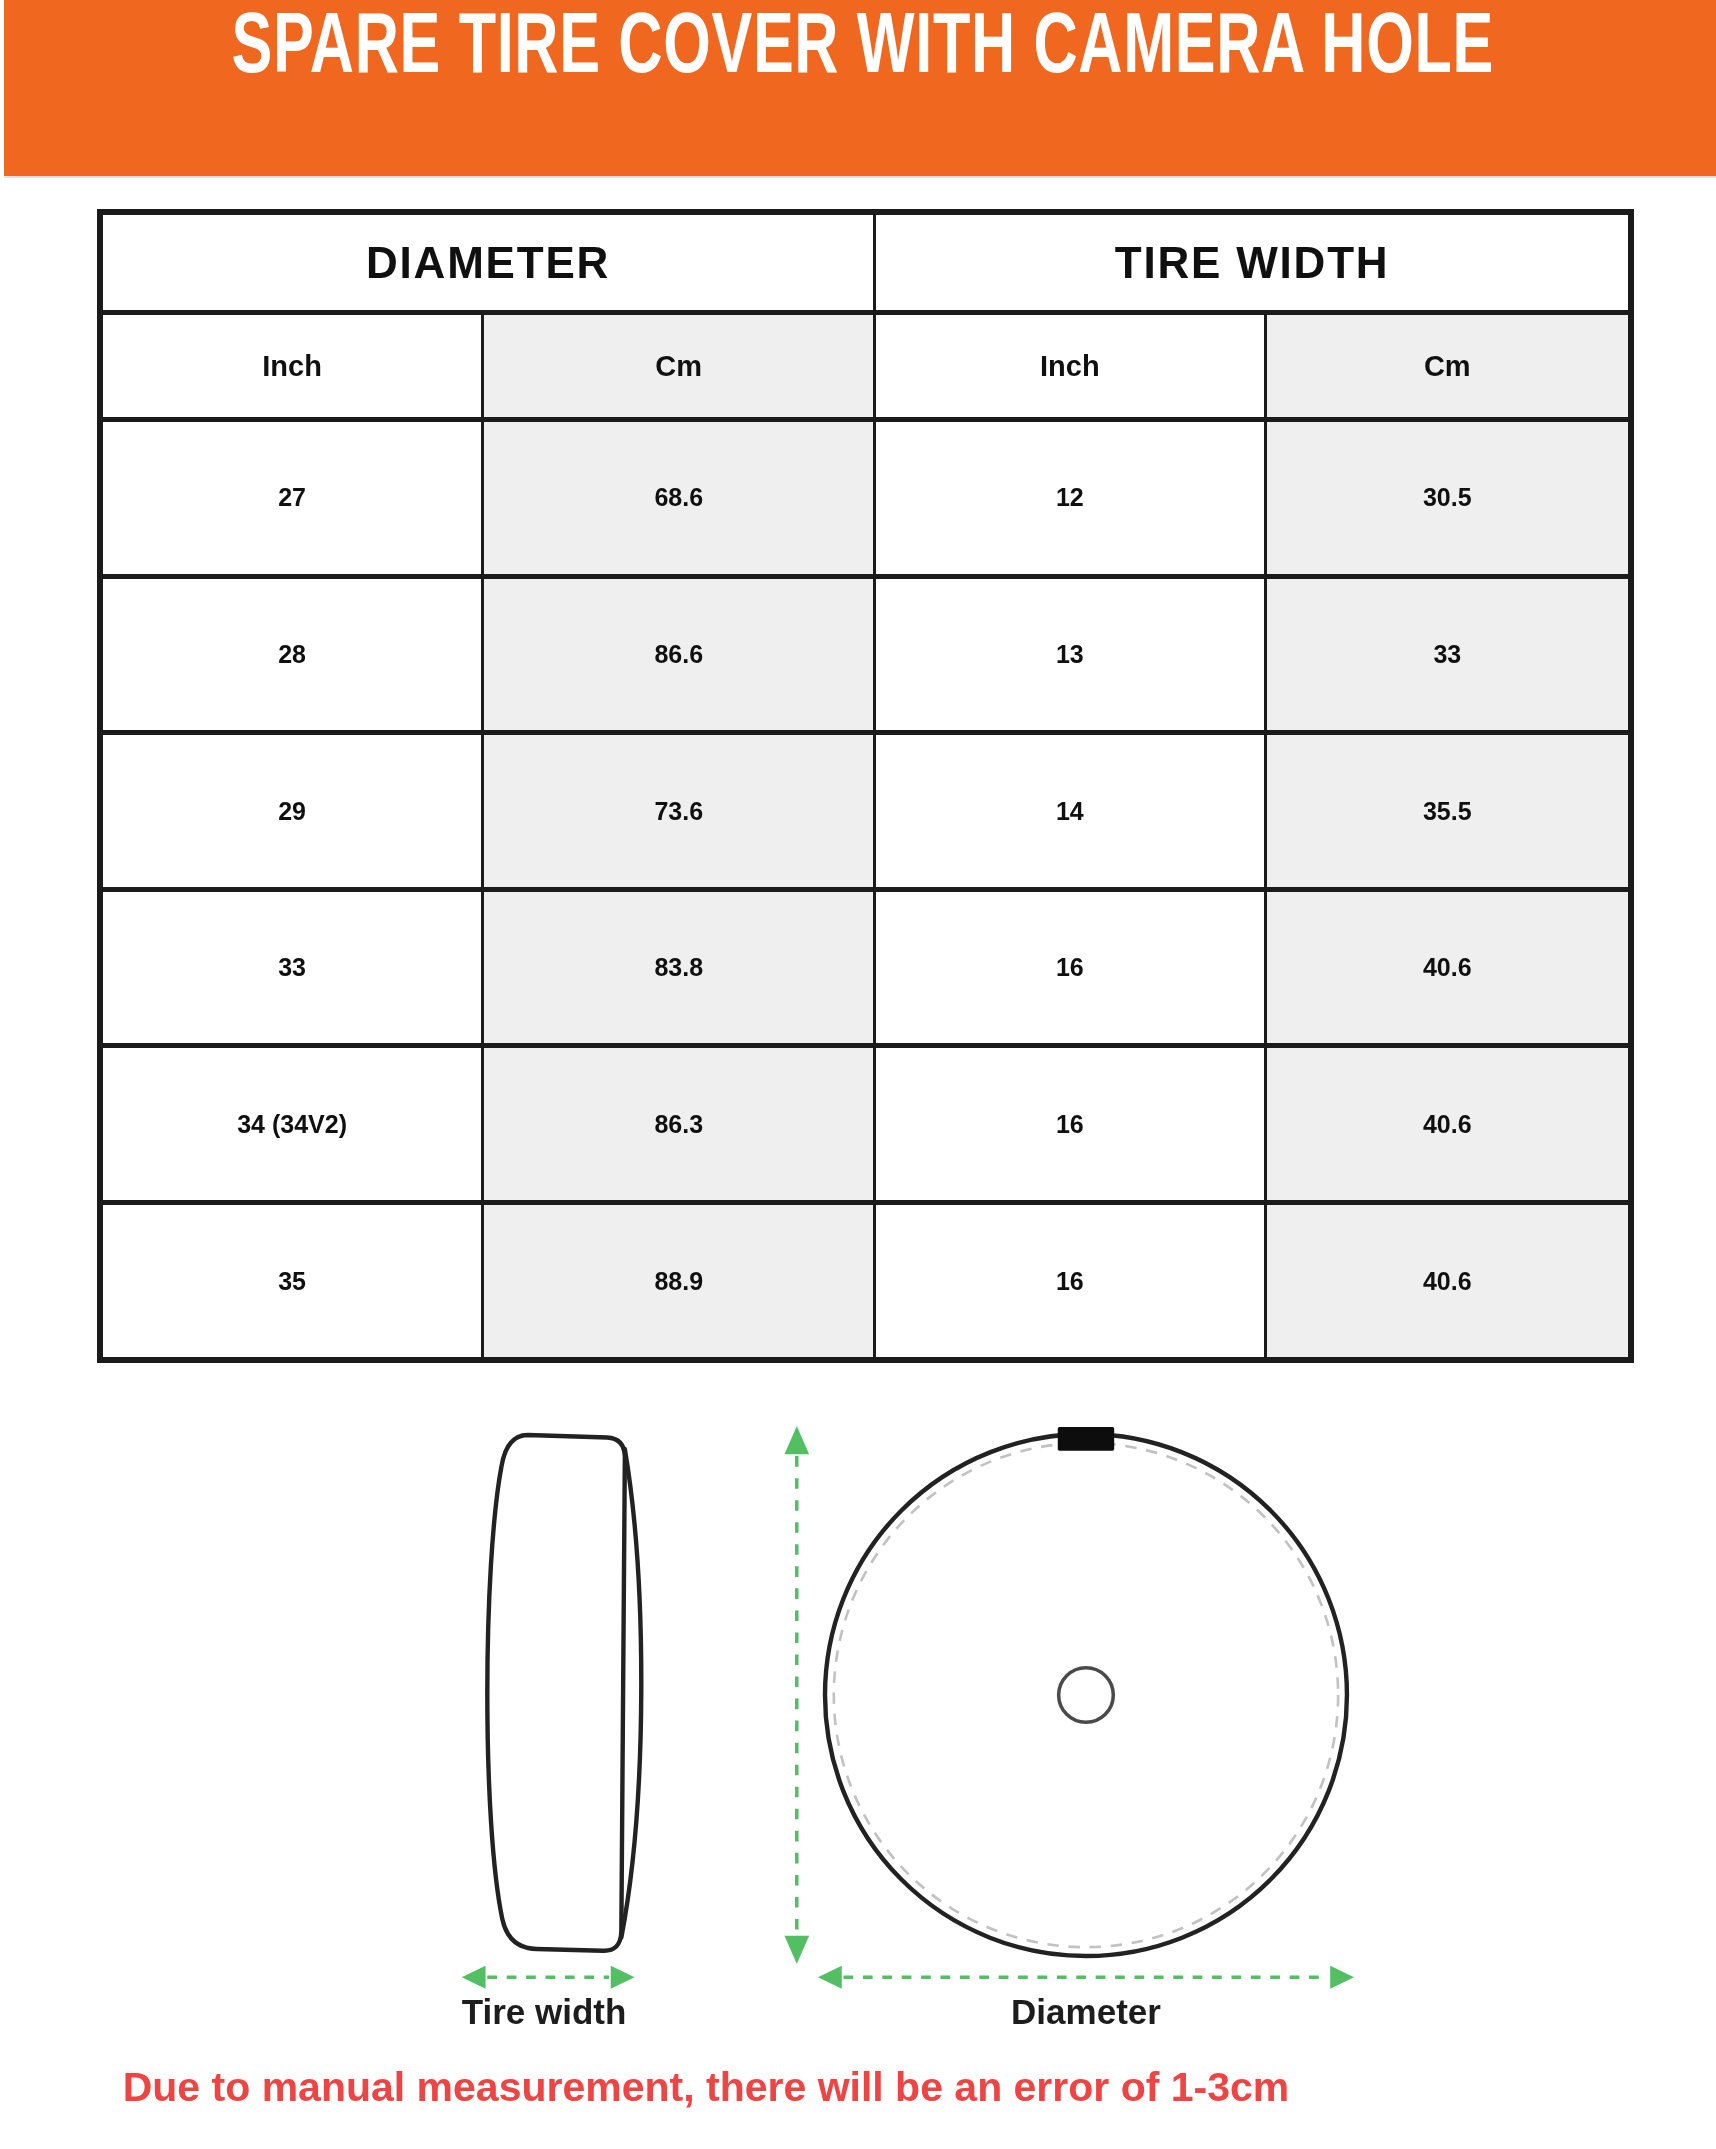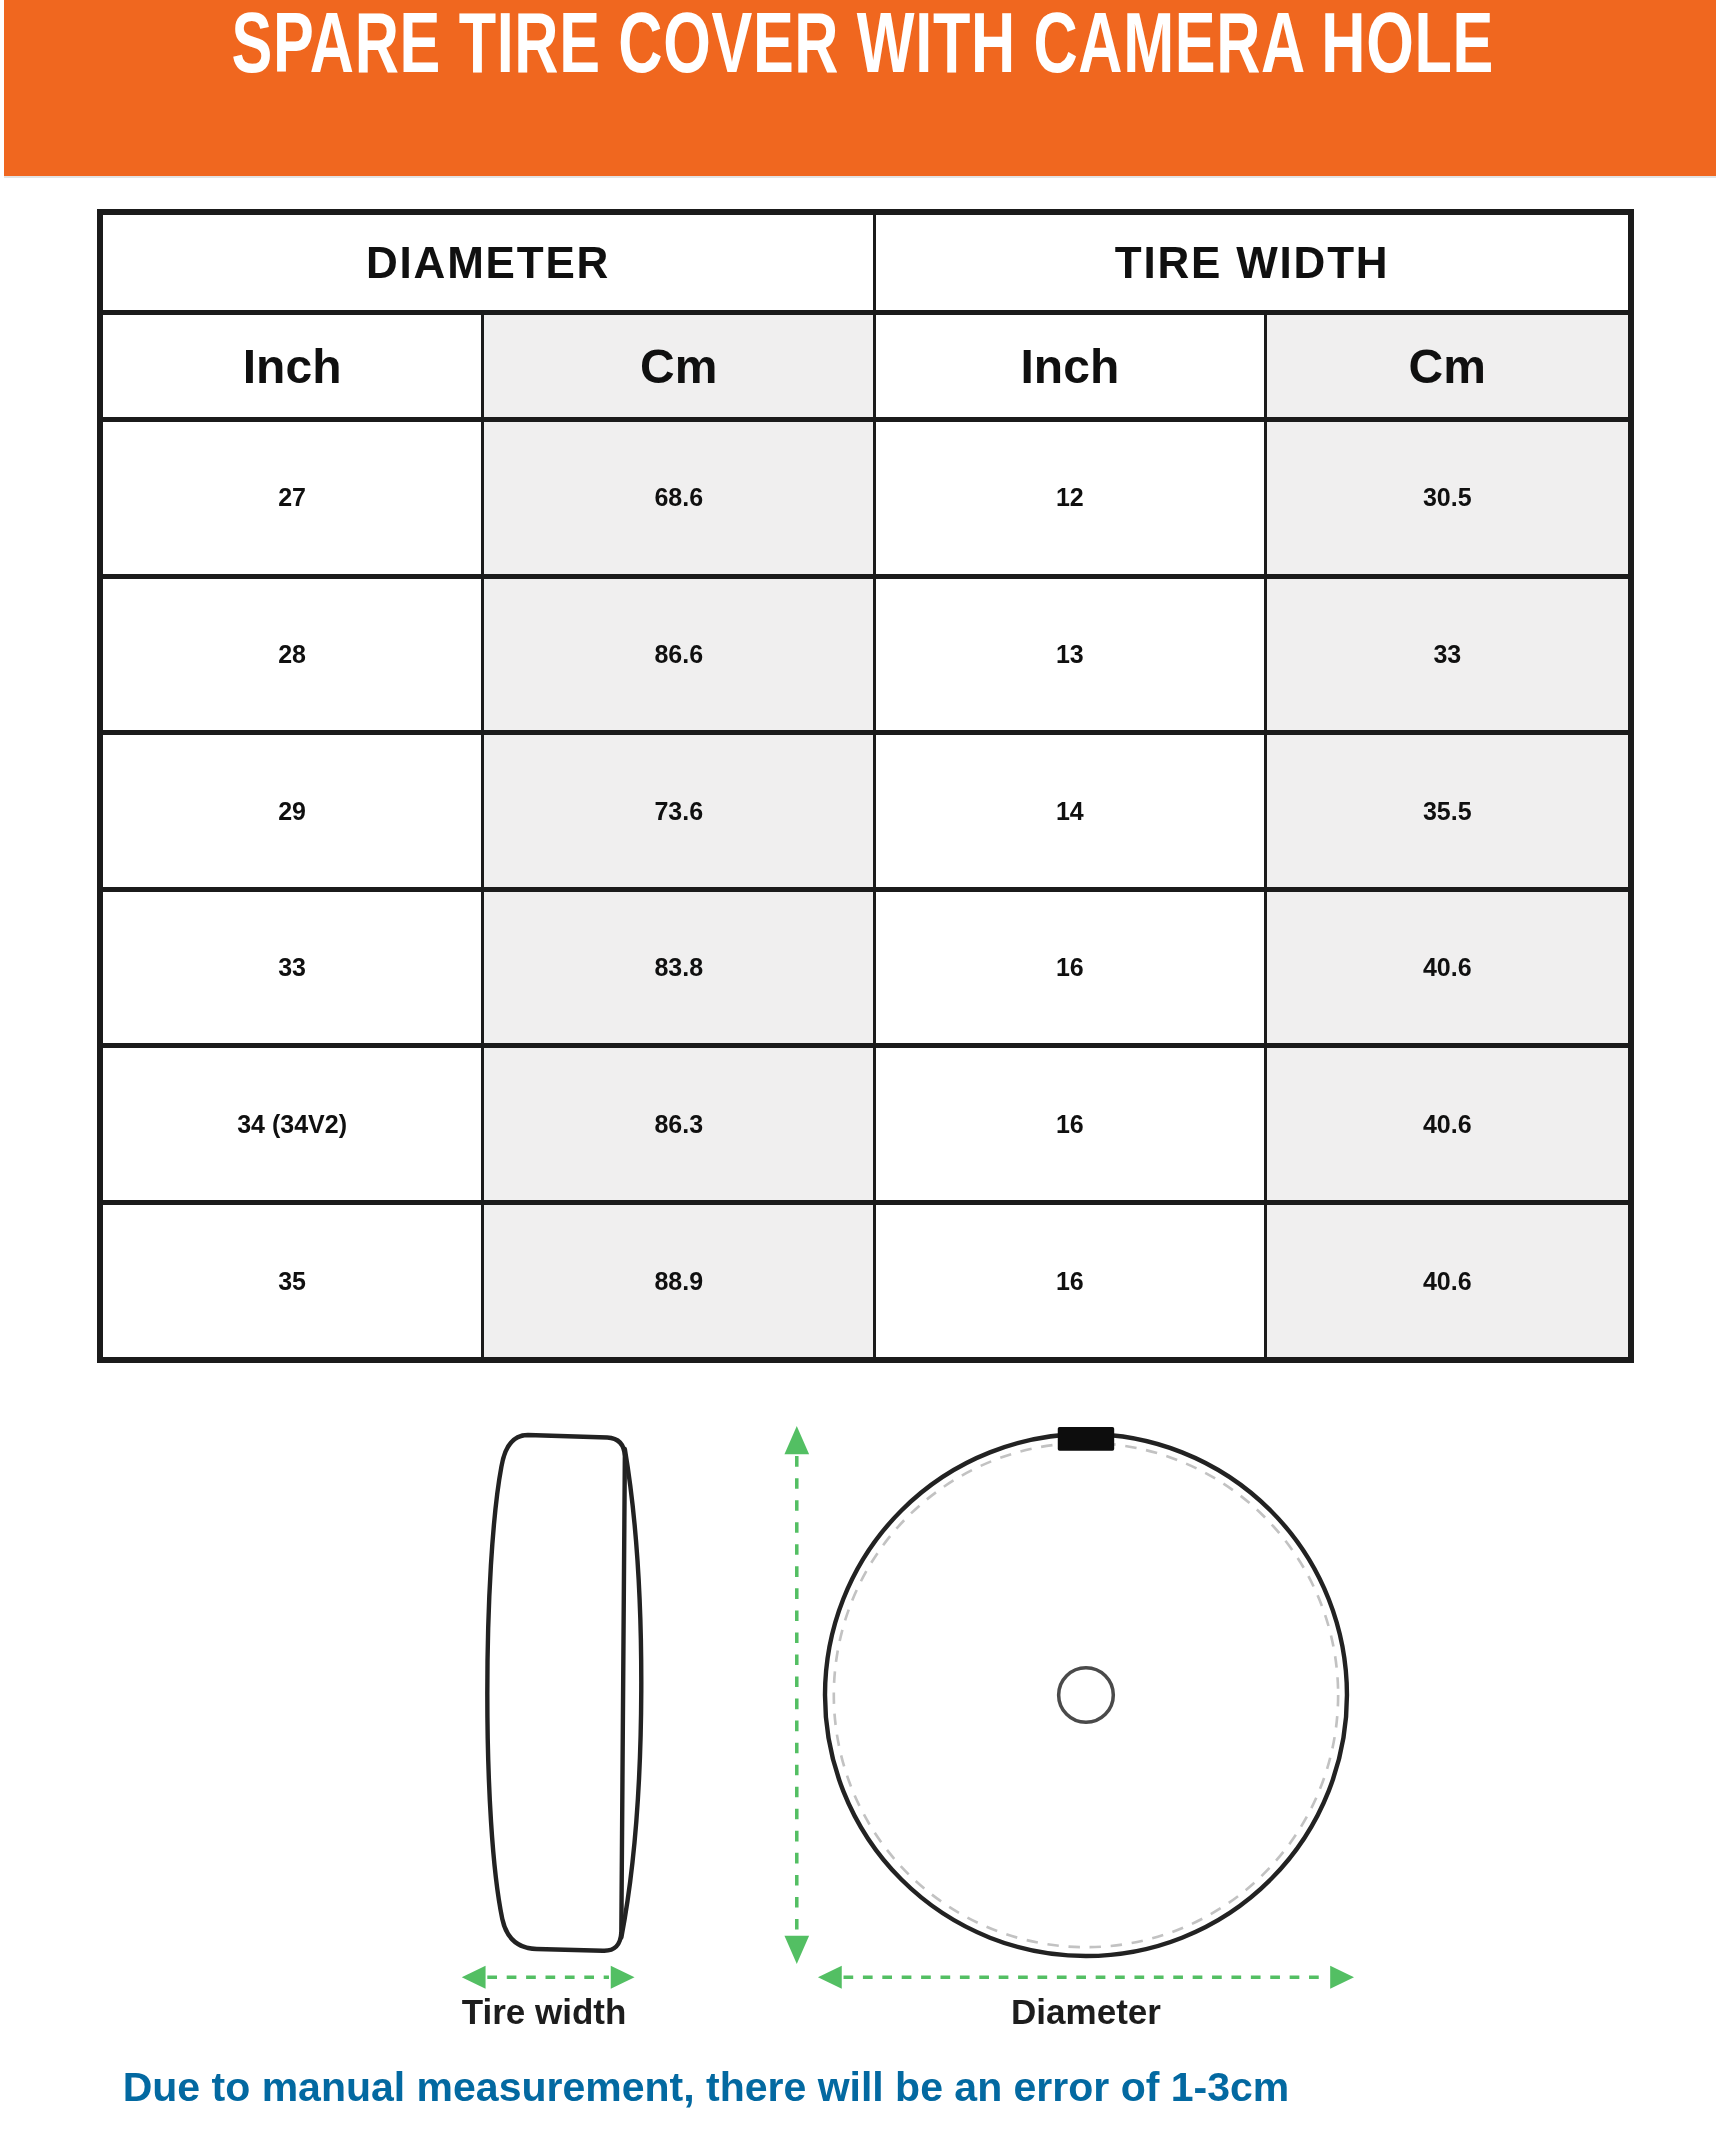--- a/index.html
+++ b/index.html
@@ -22,37 +22,37 @@
   .size-table-wrap{position:absolute;left:97px;top:209px;width:1537px;height:1154px;}
   table.size-table{
     width:100%;height:100%;border-collapse:collapse;table-layout:fixed;
     border:6.2px solid #1B1B1B;
   }
   table.size-table th, table.size-table td{
     border:3.5px solid #1B1B1B;border-top-width:5.3px;border-bottom-width:5.3px;
     text-align:center;vertical-align:middle;color:#101010;padding:0;
   }
   tr.group-row th{height:95px;font-size:44px;font-weight:700;letter-spacing:1.8px;background:#ffffff;}
-  tr.sub-row th{height:102px;font-size:48px;font-weight:700;}
+  tr.sub-row th{height:102px;font-size:29px;font-weight:700;}
   tbody td{height:92px;font-size:25px;font-weight:700;}
   .inch{background:#ffffff;}
   .cm{background:#F0EFEF;}
   
   .diagram{position:absolute;left:0;top:1412px;width:1717px;height:626px;}
   .diagram svg{position:absolute;left:0;top:0;}
   .diagram-label{
     position:absolute;width:282px;text-align:center;
     font-size:35px;font-weight:700;color:#1D1D1D;line-height:1.1;
   }
   .label-tire-width{left:403px;top:581px;}
   .label-diameter{left:945px;top:581px;}
   
   .footnote{
     position:absolute;left:0;top:2064px;width:1412px;text-align:center;
-    font-size:41px;font-weight:700;color:#0369a1;
+    font-size:41px;font-weight:700;color:#ef4444;
   }
 </style>
 </head>
 <body>
 
 <div class="page">
 
   <header class="banner">
     <h1>SPARE TIRE COVER WITH CAMERA HOLE</h1>
   </header>

